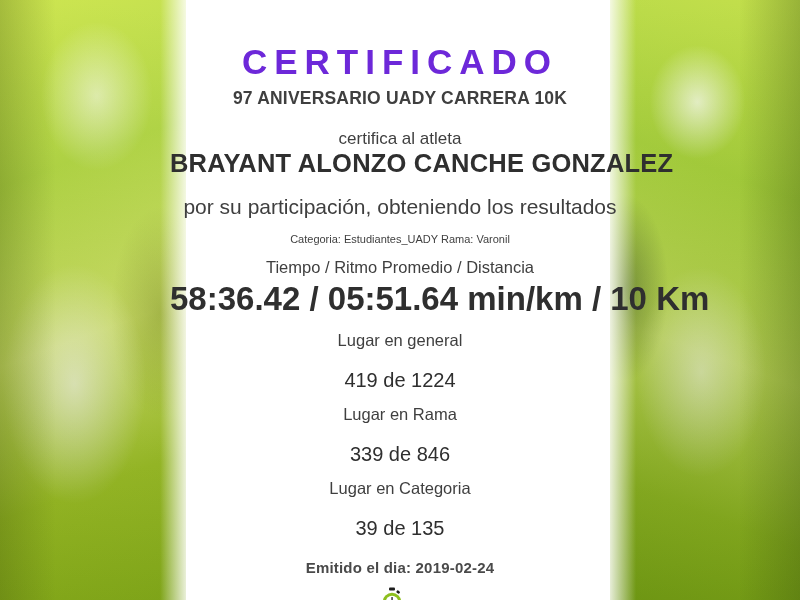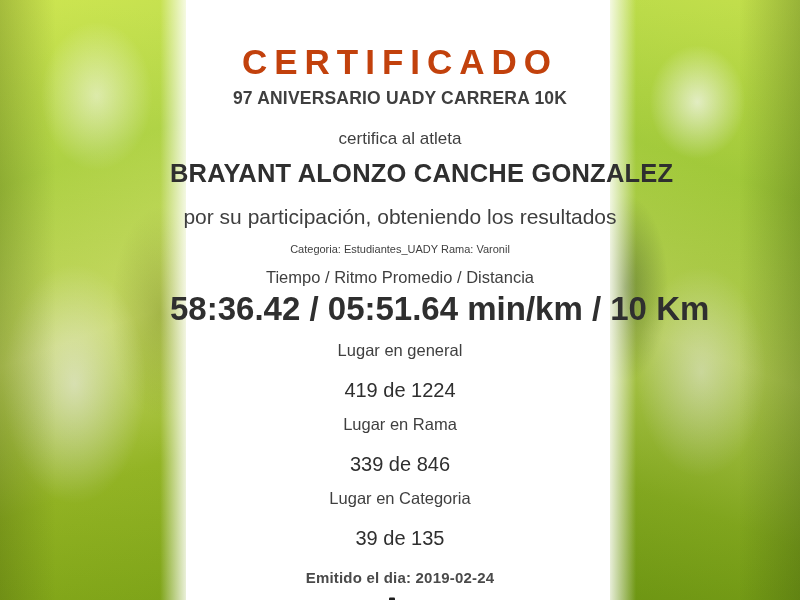--- a/index.html
+++ b/index.html
@@ -90,40 +90,39 @@
     height: 600px;
     text-align: center;
     color: #3b3b3b;
   }
 
   .title {
     margin-top: 44px;
     font-size: 35px;
     font-weight: bold;
     letter-spacing: 7px;
-    color: #c2410c;
+    color: #6d28d9;
     line-height: 1;
   }
 
   .subtitle {
     margin-top: 9px;
     font-size: 17.5px;
     font-weight: bold;
     letter-spacing: .2px;
     color: #3f3f3f;
   }
 
   .certifies {
     margin-top: 20px;
     font-size: 17px;
     color: #3f3f3f;
   }
 
   .athlete {
-    margin-top: 10px;
     font-size: 25.5px;
     font-weight: bold;
     color: #2f2f2f;
     letter-spacing: .2px;
     white-space: nowrap;
   }
 
   .participation {
     margin-top: 17px;
     font-size: 21px;

